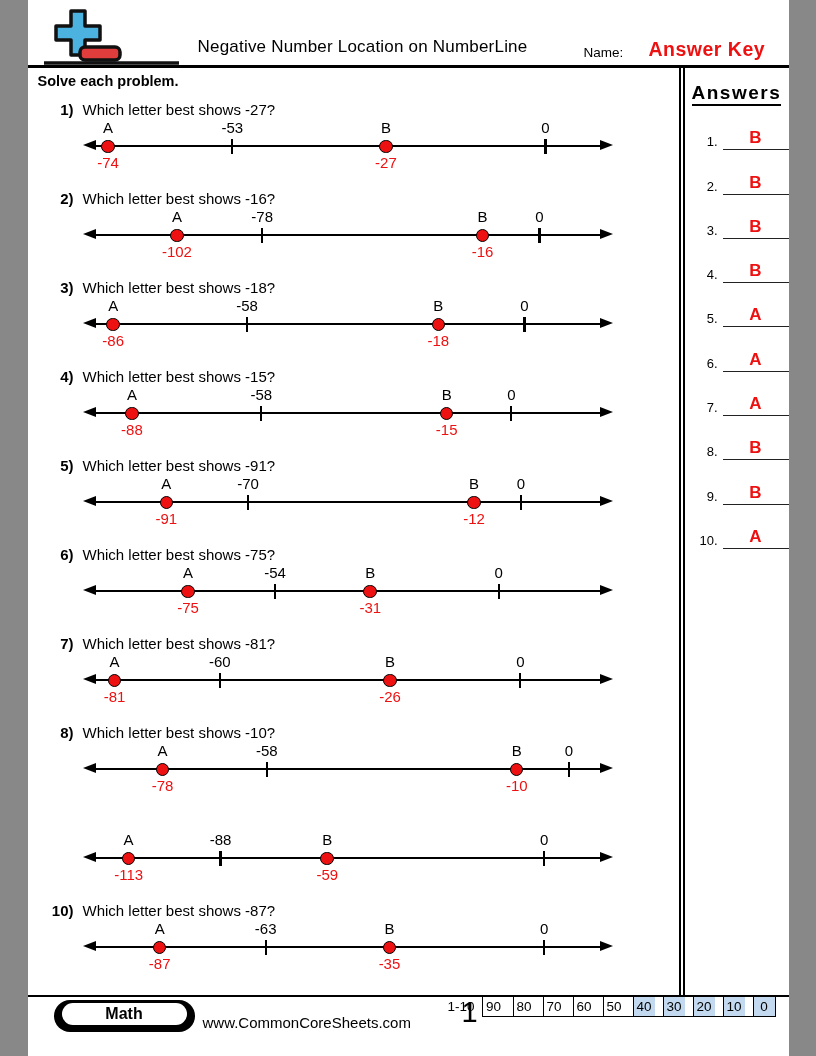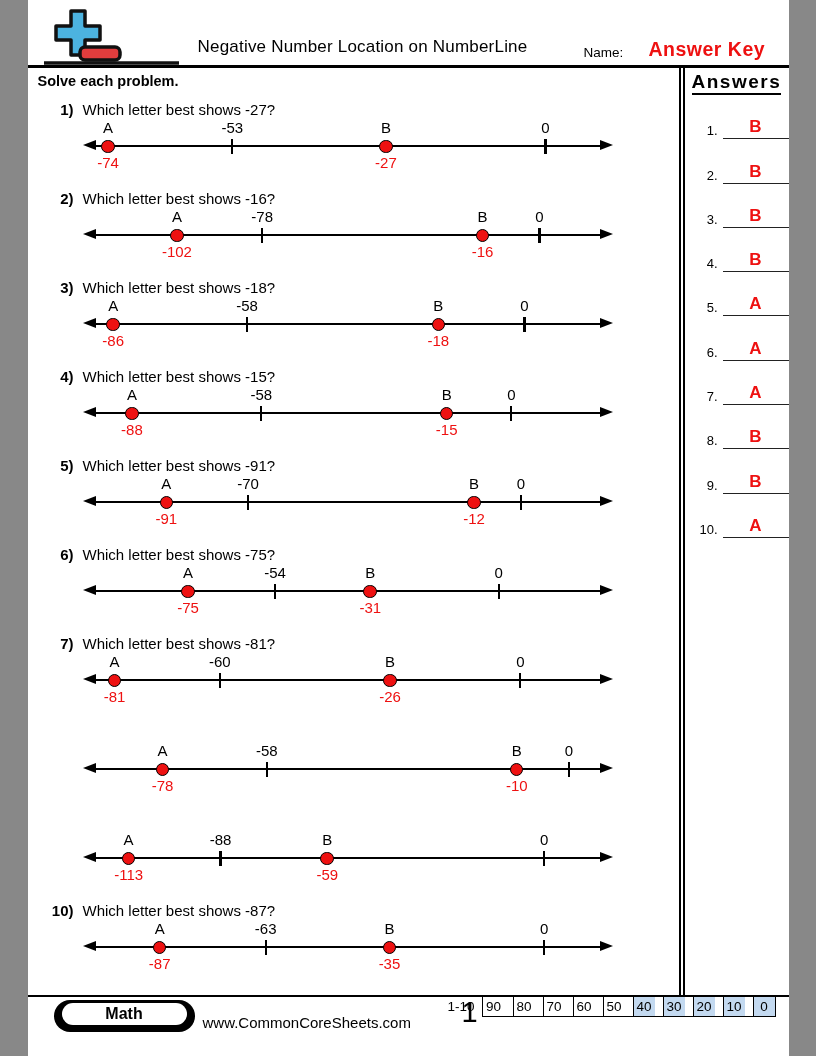--- a/index.html
+++ b/index.html
@@ -34,21 +34,21 @@
   .nl-arrow.left{left:-2px;border-top:5.6px solid transparent;border-bottom:5.6px solid transparent;border-right:13px solid #000;}
   .nl-arrow.right{right:-2px;border-top:5.6px solid transparent;border-bottom:5.6px solid transparent;border-left:13px solid #000;}
   .nl-pos{position:absolute;top:0;height:100%;width:0;}
   .nl-top-label{position:absolute;top:3px;left:0;transform:translateX(-50%);font-size:15px;white-space:nowrap;}
   .nl-tickmark{position:absolute;top:22.5px;left:-1.1px;width:2.2px;height:15px;background:#000;}
   .nl-dot{position:absolute;top:23.5px;left:-6.8px;width:13.5px;height:13.5px;background:var(--accent-red);border:1.8px solid #000;border-radius:50%;}
   .nl-bot-label{position:absolute;top:38px;left:0;transform:translateX(-50%);font-size:15px;color:var(--accent-red);white-space:nowrap;}
 
   
   .answers-col{flex:1;border-left:6px double #000;padding-left:7px;}
-  .answers-heading{display:inline-block;margin-top:3px;font-size:19px;font-weight:bold;letter-spacing:1.5px;border-bottom:2.5px solid #000;line-height:22px;}
+  .answers-heading{display:inline-block;margin-top:14px;font-size:19px;font-weight:bold;letter-spacing:1.5px;border-bottom:2.5px solid #000;line-height:22px;}
   .answer-item{height:44.3px;display:flex;align-items:flex-end;}
   .a-num{width:26px;text-align:right;font-size:13px;margin-right:5px;padding-bottom:1px;}
   .a-slot{width:66px;text-align:center;border-bottom:1.8px solid #222;font-size:17px;font-weight:bold;color:var(--accent-red);line-height:19px;padding-bottom:2px;}
 
   
   .footer{position:relative;height:61px;border-top:2.5px solid #000;}
   .math-badge{position:absolute;left:26px;top:3px;width:141px;height:32px;background:#000;border-radius:16px;}
   .math-badge-inner{position:absolute;left:8px;right:8px;top:3px;bottom:7px;background:#fff;border-radius:12px;display:flex;align-items:center;justify-content:center;font-size:16px;font-weight:bold;}
   .website{position:absolute;left:175px;top:17px;font-size:15px;}
   .page-num{position:absolute;left:434px;top:-1px;font-size:29px;}
@@ -276,20 +276,23 @@
               </div>
               <div class="nl-pos" style="left: 58.1%;">
                 <span class="nl-top-label">B</span>
                 <span class="nl-dot"></span>
                 <span class="nl-bot-label">-26</span>
               </div>
             </div>
   </div>
 
   <div class="problem">
+    <div class="q-row">
+      <span class="q-num">8)</span><span class="q-text">Which letter best shows -10?</span>
+    </div>
     <div class="numberline">
       <div class="nl-line"></div>
       <div class="nl-arrow left"></div>
       <div class="nl-arrow right"></div>
     <div class="nl-pos" style="left: 34.65%;">
                 <span class="nl-top-label">-58</span>
                 <span class="nl-tickmark"></span>
               </div>
               <div class="nl-pos" style="left: 92.08%;">
                 <span class="nl-top-label">0</span>

